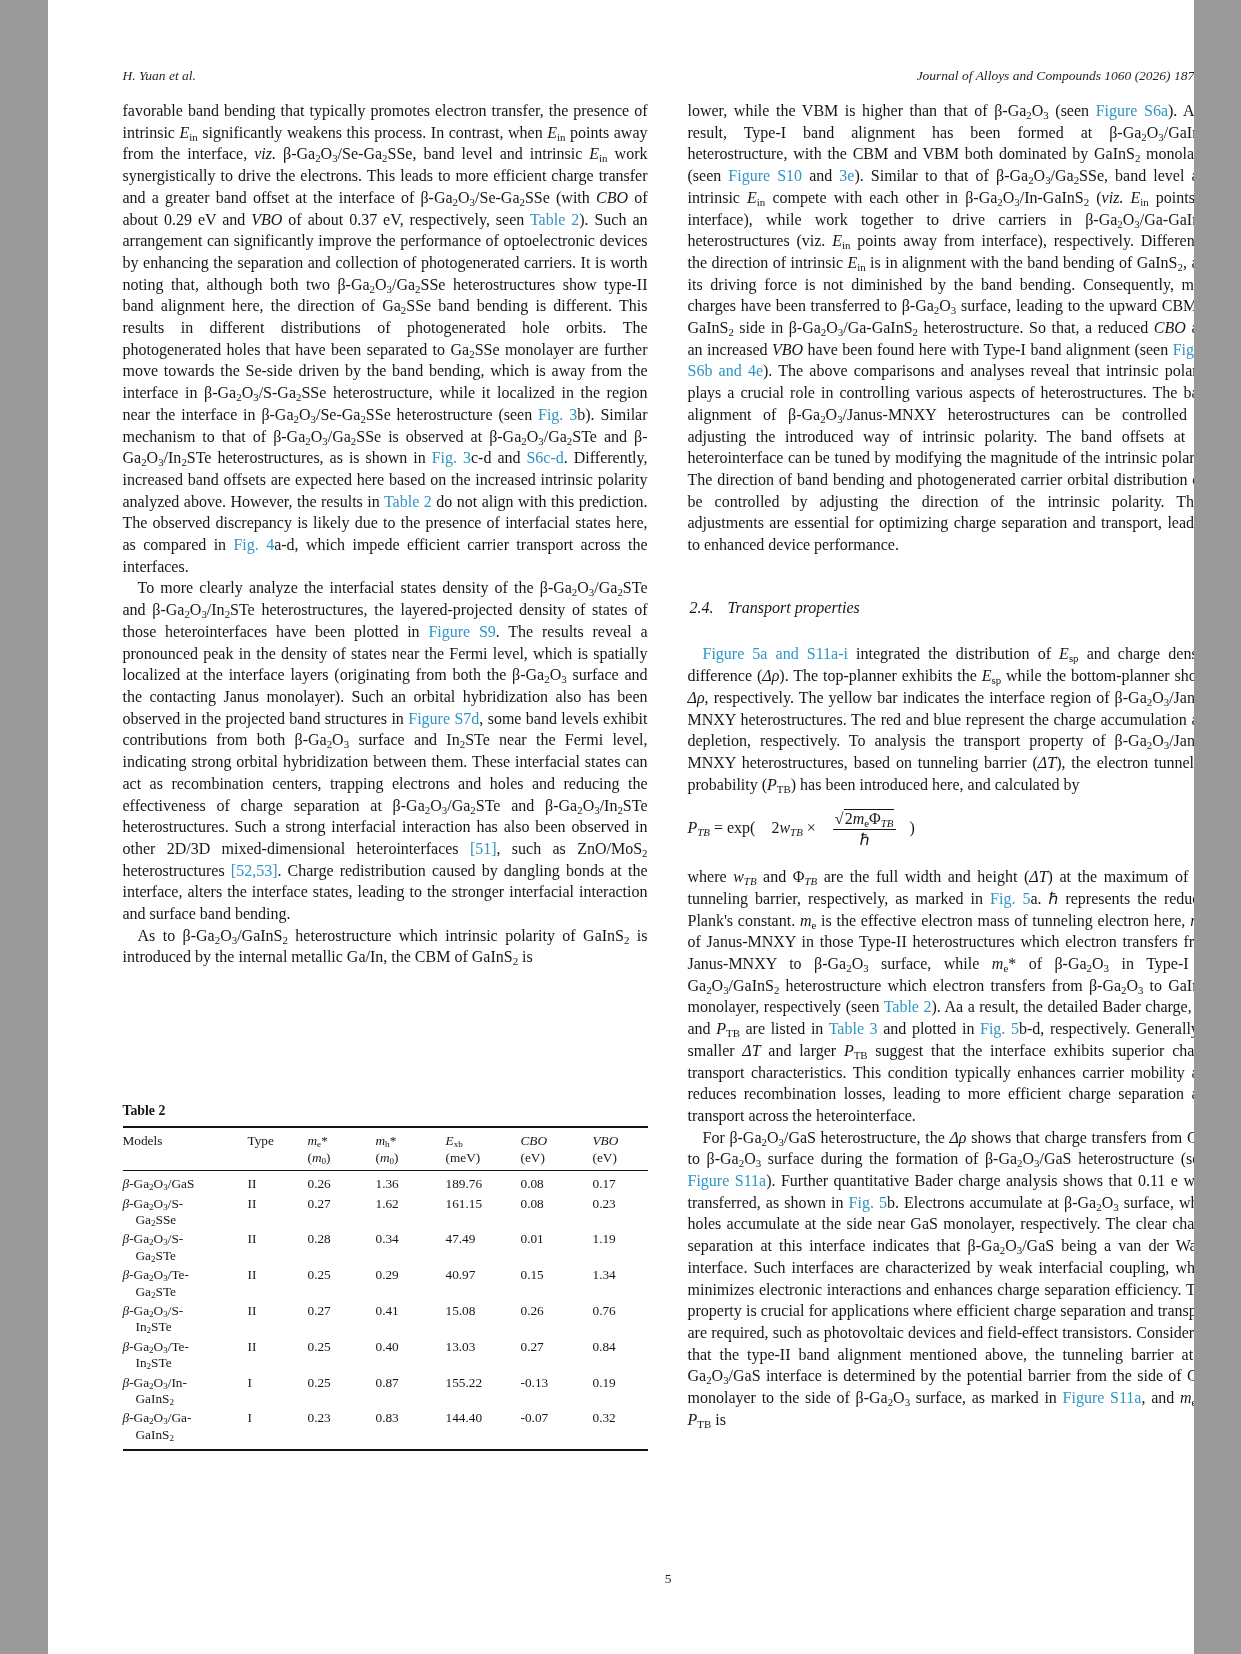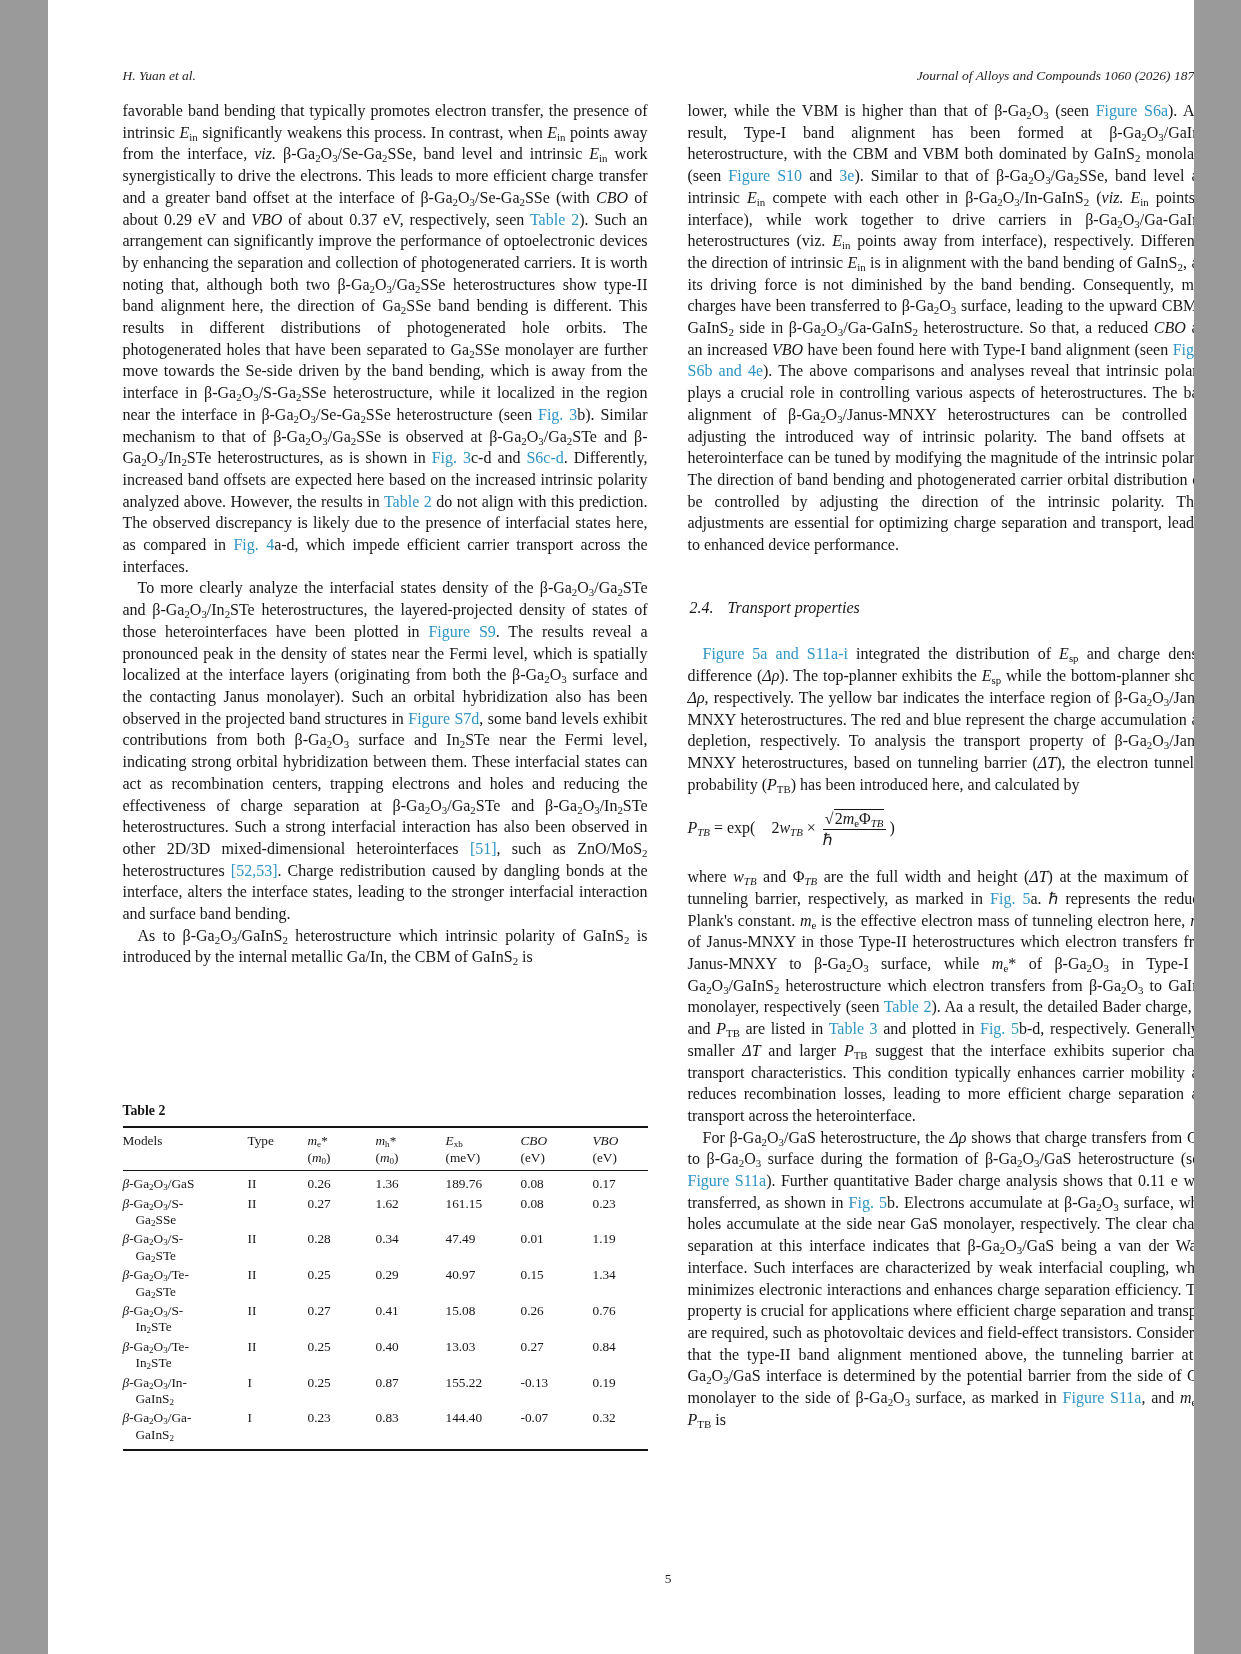--- a/index.html
+++ b/index.html
@@ -12,22 +12,22 @@
   .col-left{left:75px;}
   .col-right{left:640px;width:527px;}
   p{margin:0;padding:0;}
   p.ind{text-indent:15px;}
   .lnk{color:#2e95c5;text-decoration:none;cursor:pointer;}
   sub{font-size:68%;line-height:0;vertical-align:-0.25em;}
   i{font-style:italic;}
   .section-head{margin:41px 0 25px 2px;font-style:italic;font-size:16px;text-align:left;}
   .section-num{margin-right:14px;}
   .eqrow{display:flex;align-items:center;margin:15px 0 17px 0;font-size:16px;text-align:left;}
-  .frac{display:inline-block;vertical-align:middle;text-align:left;line-height:1.12;
-        margin:0 3px;}
+  .frac{display:inline-block;vertical-align:middle;text-align:center;line-height:1.12;
+        margin:0 13px;}
   .frac .num{display:block;padding:0 2px 1px 2px;white-space:nowrap;}
   .frac .den{display:block;border-top:1.2px solid #161616;padding-top:1px;}
   .rad{font-style:normal;}
   .ol{border-top:1.2px solid #161616;padding:0 1px;}
   .eq-num{margin-left:auto;}
   
   .tableblock{position:absolute;left:75px;top:1103px;width:525px;text-align:left;}
   .tbl-label{font-weight:bold;font-size:13.8px;margin:0 0 7px 0;}
   .tbl-caption{font-size:13.3px;line-height:17.7px;text-align:justify;color:#1f1f1f;
                margin:0 0 9px 0;}

